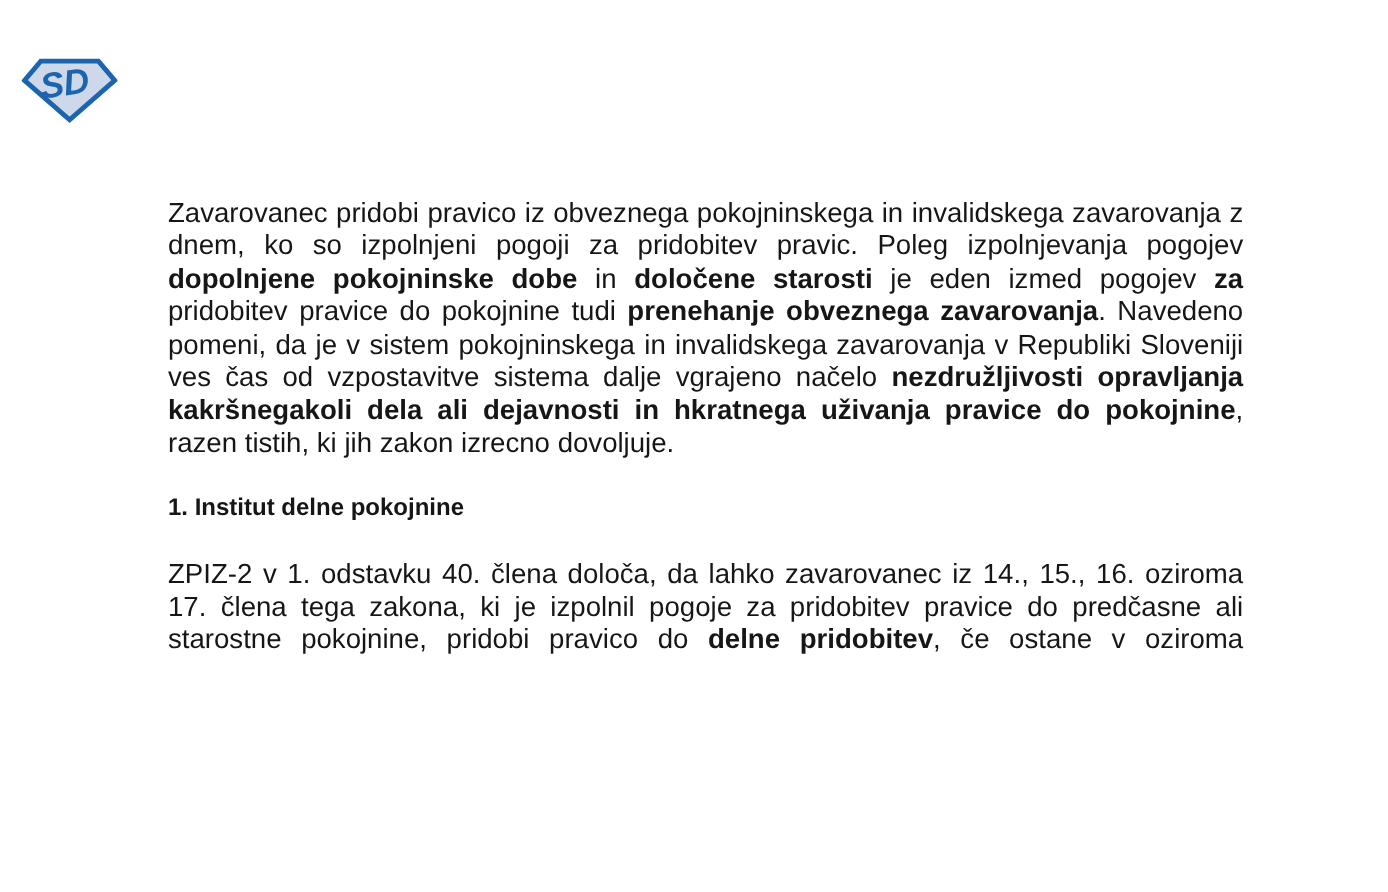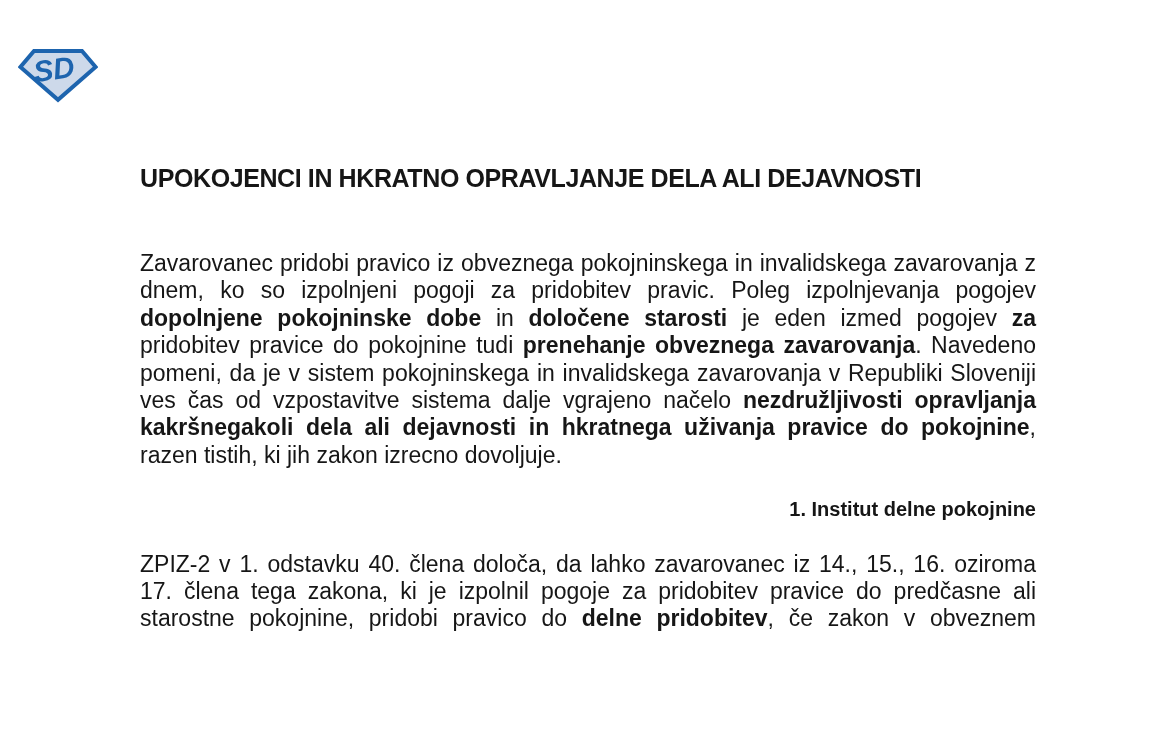--- a/index.html
+++ b/index.html
@@ -41,21 +41,20 @@
     font-size: 23px;
     line-height: 27.4px;
     text-align: justify;
     margin: 0 0 27px 0;
   }
   .heading {
     font-size: 20px;
     line-height: 27.4px;
     font-weight: bold;
     margin: 0 0 27px 0;
-    text-align: right;
   }
   .justify-last {
     text-align-last: justify;
   }
   .bold {
     font-weight: bold;
   }
 </style>
 </head>
 <body>
@@ -65,20 +64,19 @@
   <div class="logo">
     <svg viewBox="0 0 100 70" width="80" height="58">
       <path d="M20 5 L80 5 L97 25 L50 66 L3 25 Z" fill="#cdd9ea" stroke="#1d64ae" stroke-width="5" stroke-linejoin="miter"></path>
       <g fill="#1d64ae" font-family="&quot;Liberation Sans&quot;, sans-serif" font-style="italic" font-weight="bold" transform="rotate(-8 50 34)">
         <text x="20" y="40" font-size="37">SD</text>
       </g>
     </svg>
   </div>
 
   <div class="doc">
-    <h1 class="title">UPOKOJENCI IN HKRATNO OPRAVLJANJE DELA ALI DEJAVNOSTI</h1>
 
   <p class="paragraph"><span>Zavarovanec pridobi pravico iz obveznega pokojninskega in invalidskega zavarovanja z dnem, ko so izpolnjeni pogoji za pridobitev pravic. Poleg izpolnjevanja pogojev </span><span class="bold">dopolnjene pokojninske dobe</span><span> in </span><span class="bold">določene starosti</span><span> je eden izmed pogojev </span><span class="bold">za</span><span> pridobitev pravice do pokojnine tudi </span><span class="bold">prenehanje obveznega zavarovanja</span><span>. Navedeno pomeni, da je v sistem pokojninskega in invalidskega zavarovanja v Republiki Sloveniji ves čas od vzpostavitve sistema dalje vgrajeno načelo </span><span class="bold">nezdružljivosti opravljanja kakršnegakoli dela ali dejavnosti in hkratnega uživanja pravice do pokojnine</span><span>, razen tistih, ki jih zakon izrecno dovoljuje.</span></p>
       <h2 class="heading"><span class="bold">1. Institut delne pokojnine</span></h2>
-      <p class="paragraph justify-last"><span>ZPIZ-2 v 1. odstavku 40. člena določa, da lahko zavarovanec iz 14., 15., 16. oziroma 17. člena tega zakona, ki je izpolnil pogoje za pridobitev pravice do predčasne ali starostne pokojnine, pridobi pravico do </span><span class="bold">delne pridobitev</span><span>, če zakon v obveznem</span></p>
+      <p class="paragraph justify-last"><span>ZPIZ-2 v 1. odstavku 40. člena določa, da lahko zavarovanec iz 14., 15., 16. oziroma 17. člena tega zakona, ki je izpolnil pogoje za pridobitev pravice do predčasne ali starostne pokojnine, pridobi pravico do </span><span class="bold">delne pridobitev</span><span>, če ostane v oziroma</span></p>
     </div>
 
 </div>
 
 </body></html>

